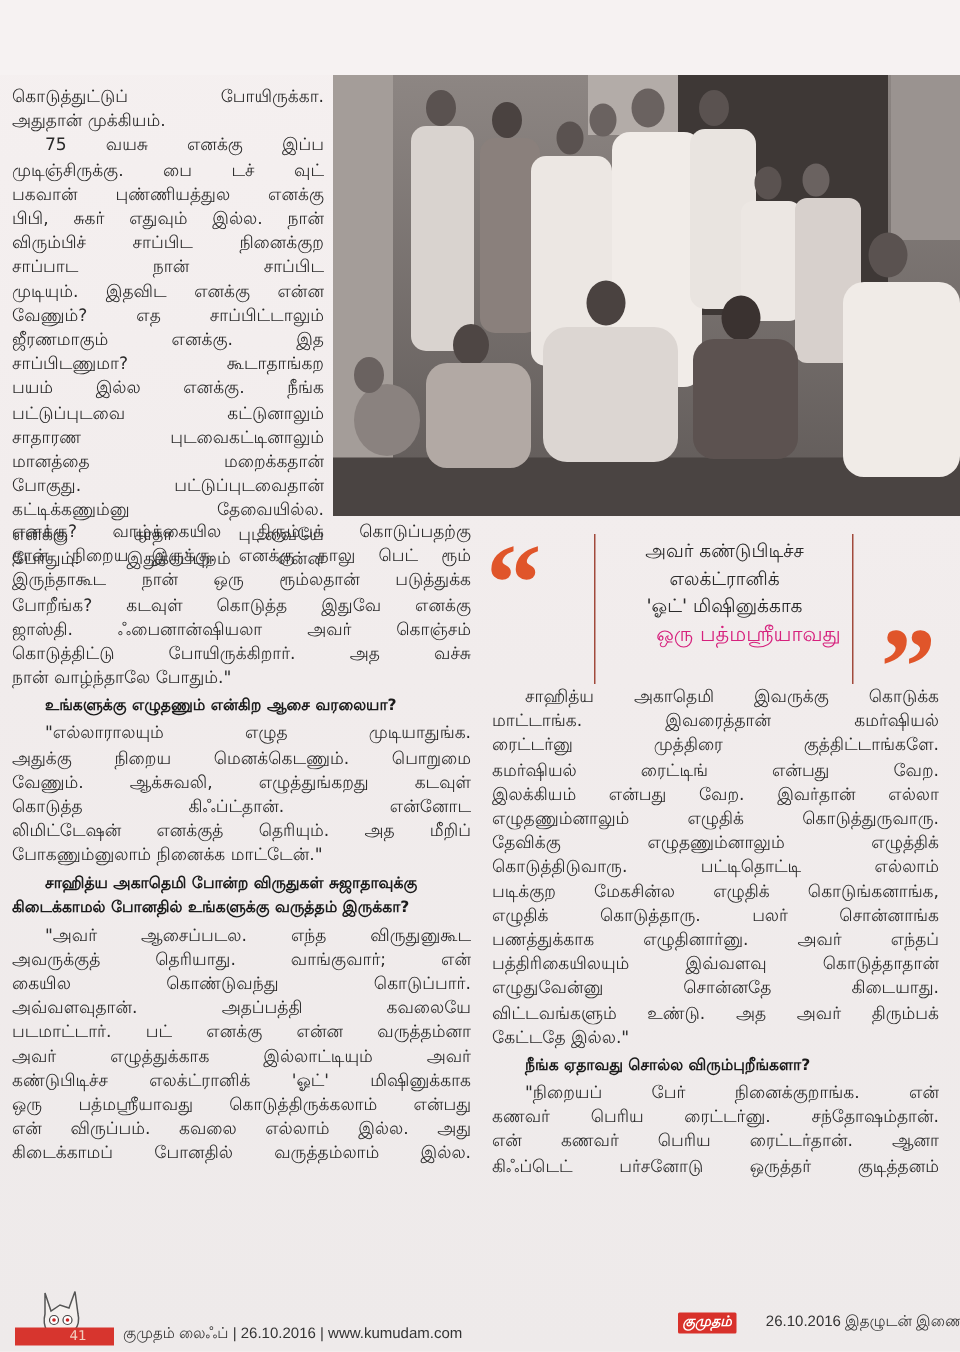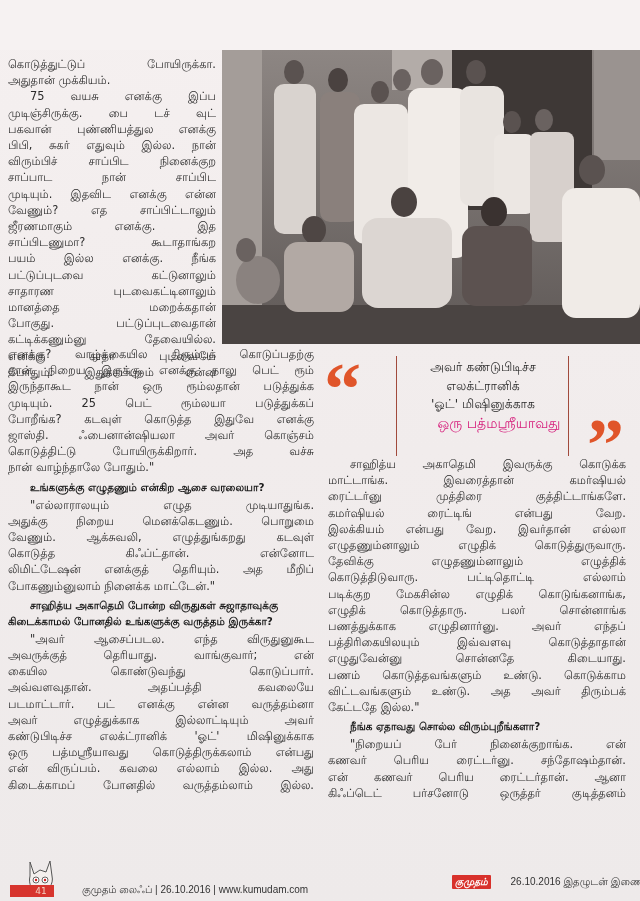--- a/index.html
+++ b/index.html
@@ -65,21 +65,21 @@
   .pq-rule-r { position: absolute; left: 250px; top: 10px; width: 1px; height: 100px; background: #a14a3c; }
   .pq-text {
     position: absolute; left: 80px; top: 12px; width: 170px; text-align: center;
     font-size: 12.4px; font-weight: normal; line-height: 18.5px; color: #2a2a2a;
   }
   .pq-text .pink { color: #d6217d; font-size: 14px; line-height: 19.5px; margin-left: 32px; }
   .mascot {
     position: absolute; left: 24px; top: 858px; width: 36px; height: 40px;
   }
   .pagenum {
-    position: absolute; left: 10px; top: 885px; width: 44px; height: 12px;
+    position: absolute; left: 10px; top: 885px; width: 66px; height: 12px;
     background: #d7352e; color: #f3d0c0; font-size: 9px; line-height: 12px;
     text-align: center; padding-left: 18px;
   }
   .footer-text {
     position: absolute; left: 82px; top: 883px; font-size: 10px; line-height: 14px;
     color: #333; white-space: nowrap; font-family: "Liberation Sans", sans-serif;
   }
   .footer-right {
     position: absolute; left: 452px; top: 875px; white-space: nowrap;
     font-size: 10px; line-height: 14px; color: #333; font-family: "Liberation Sans", sans-serif;
@@ -163,21 +163,20 @@
       <span class="ln">எனக்கு சாதா புடவையே</span>
       <span class="ln">போதும். இதுக்கப்புறம் என்ன</span>
     </div>
   </div>
 
   <div class="col-left-wide">
     <div class="para">
       <span class="ln">எனக்கு? வாழ்க்கையில திரும்பக் கொடுப்பதற்கு</span>
       <span class="ln">தான் நிறைய இருக்கு. எனக்கு நாலு பெட் ரூம்</span>
       <span class="ln">இருந்தாகூட நான் ஒரு ரூம்லதான் படுத்துக்க</span>
-      <span class="ln">முடியும். 25 பெட் ரூம்லயா படுத்துக்கப்</span>
       <span class="ln">போறீங்க? கடவுள் கொடுத்த இதுவே எனக்கு</span>
       <span class="ln">ஜாஸ்தி. ஃபைனான்ஷியலா அவர் கொஞ்சம்</span>
       <span class="ln">கொடுத்திட்டு போயிருக்கிறார். அத வச்சு</span>
       <span class="ln last">நான் வாழ்ந்தாலே போதும்."</span>
     </div>
 
     <div class="question">உங்களுக்கு எழுதணும் என்கிற ஆசை வரலையா?</div>
 
     <div class="para">
       <span class="ln indent">"எல்லாராலயும் எழுத முடியாதுங்க.</span>
@@ -228,21 +227,20 @@
       <span class="ln">கமர்ஷியல் ரைட்டிங் என்பது வேற.</span>
       <span class="ln">இலக்கியம் என்பது வேற. இவர்தான் எல்லா</span>
       <span class="ln">எழுதணும்னாலும் எழுதிக் கொடுத்துருவாரு.</span>
       <span class="ln">தேவிக்கு எழுதணும்னாலும் எழுத்திக்</span>
       <span class="ln">கொடுத்திடுவாரு. பட்டிதொட்டி எல்லாம்</span>
       <span class="ln">படிக்குற மேகசின்ல எழுதிக் கொடுங்கனாங்க,</span>
       <span class="ln">எழுதிக் கொடுத்தாரு. பலர் சொன்னாங்க</span>
       <span class="ln">பணத்துக்காக எழுதினார்னு. அவர் எந்தப்</span>
       <span class="ln">பத்திரிகையிலயும் இவ்வளவு கொடுத்தாதான்</span>
       <span class="ln">எழுதுவேன்னு சொன்னதே கிடையாது.</span>
-      <span class="ln">பணம் கொடுத்தவங்களும் உண்டு. கொடுக்காம</span>
       <span class="ln">விட்டவங்களும் உண்டு. அத அவர் திரும்பக்</span>
       <span class="ln last">கேட்டதே இல்ல."</span>
     </div>
 
     <div class="question">நீங்க ஏதாவது சொல்ல விரும்புறீங்களா?</div>
 
     <div class="para">
       <span class="ln indent">"நிறையப் பேர் நினைக்குறாங்க. என்</span>
       <span class="ln">கணவர் பெரிய ரைட்டர்னு. சந்தோஷம்தான்.</span>
       <span class="ln">என் கணவர் பெரிய ரைட்டர்தான். ஆனா</span>

